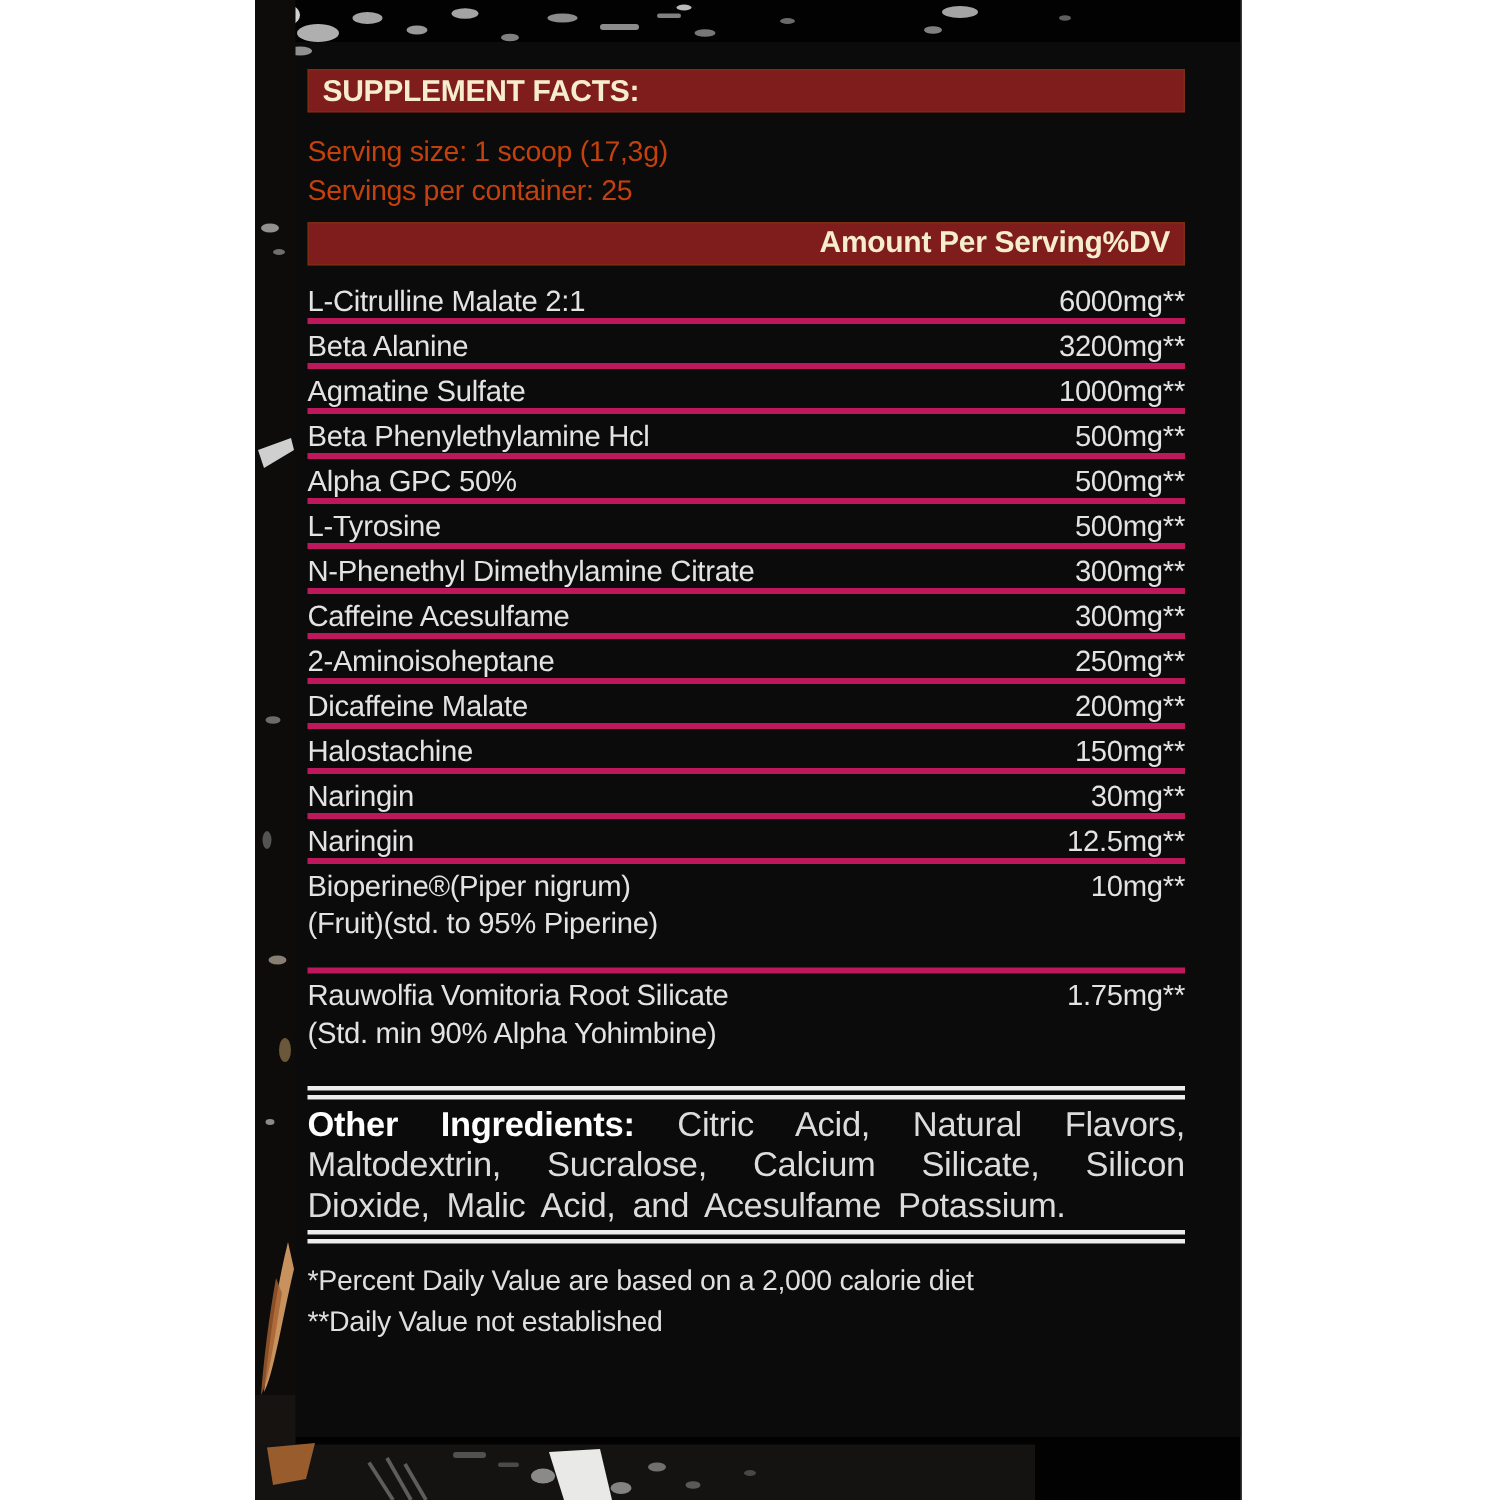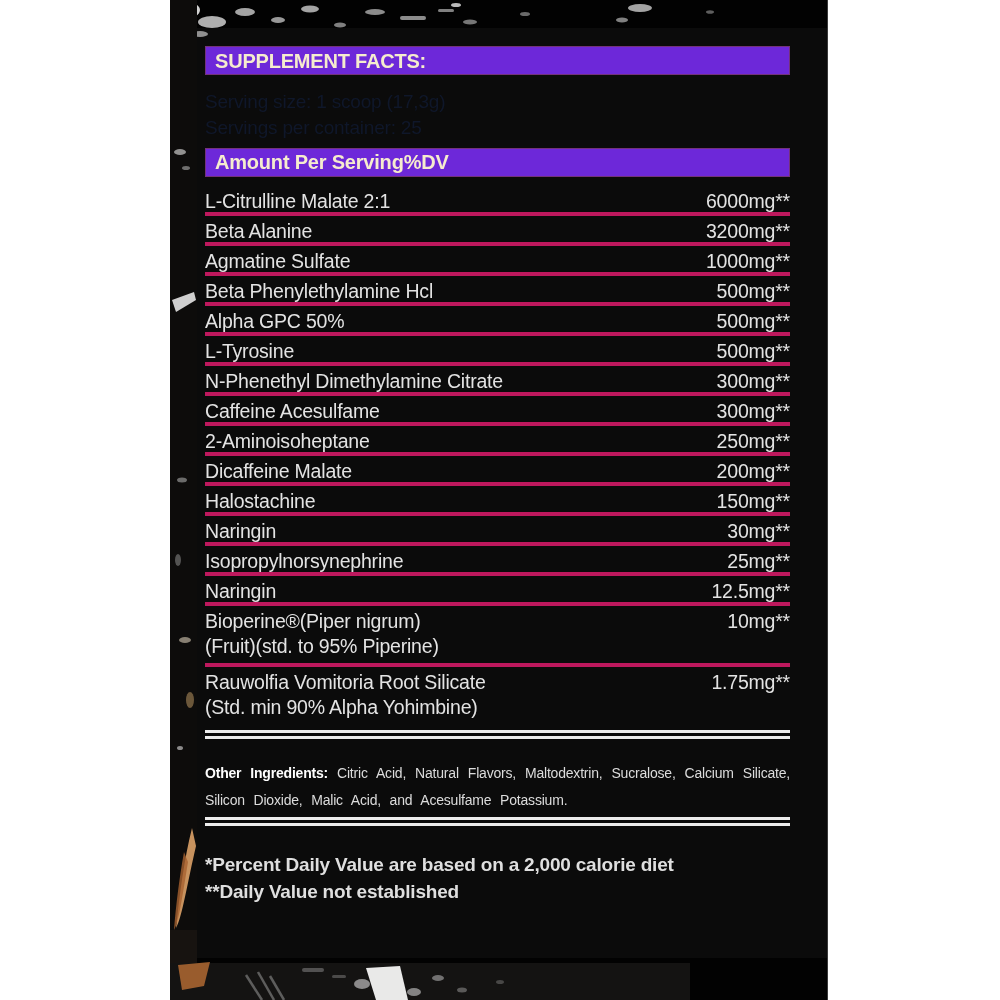--- a/index.html
+++ b/index.html
@@ -13,46 +13,46 @@
     position:absolute;left:170px;top:0;width:657px;height:1000px;
     background:#020202;border-right:1px solid #3a3a3a;
   }
   .photo svg{position:absolute;left:0;top:0;}
   
   .label-content{
     position:absolute;left:205px;top:46px;width:585px;
     color:#e3e3e3;letter-spacing:-0.2px;
   }
   .banner{
-    background:#6d28d9;
+    background:#7f1d1d;
     border:1px solid rgba(125,62,12,.45);
     height:29px;line-height:29px;
     color:#f6ecce;font-weight:bold;font-size:20px;
     padding:0 9px;box-sizing:border-box;
   }
   .banner.first{margin-bottom:14px;}
   .banner.table-head{
-    display:flex;justify-content:flex-start;align-items:center;
+    display:flex;justify-content:flex-end;align-items:center;
     margin-top:7px;margin-bottom:9px;
   }
-  .serving{font-size:19px;line-height:26px;color:#0f172a;}
+  .serving{font-size:19px;line-height:26px;color:#c2410c;}
   .table{margin-top:0;}
   .row{border-bottom:4px solid #be185d;padding-top:4px;font-size:19.5px;}
   .row .l1{display:flex;justify-content:space-between;align-items:baseline;line-height:22px;}
-  .row .l2{line-height:22px;padding-top:3px;padding-bottom:6px;}
+  .row .l2{line-height:22px;padding-top:3px;padding-bottom:18px;}
   .row:last-child{border-bottom:none;}
   .amount{white-space:nowrap;padding-left:12px;text-align:right;}
   .divider-double{height:3px;border-top:3px solid #ededed;border-bottom:3px solid #ededed;margin-top:6px;}
   .para{
-    margin-top:21px;font-size:14px;line-height:27px;color:#dcdcdc;
+    margin-top:3px;font-size:23px;line-height:27px;color:#dcdcdc;
     text-align:justify;word-spacing:5px;
   }
   .para .lead{font-weight:bold;color:#fefefe;}
   .divider-double.second{margin-top:3px;}
-  .footnotes{margin-top:25px;font-size:19px;line-height:27px;color:#dfdfdf;font-weight:bold;}
+  .footnotes{margin-top:12px;font-size:19px;line-height:27px;color:#dfdfdf;}
 </style>
 </head>
 <body>
 
 <div class="photo">
   <svg width="657" height="1000" viewBox="0 0 657 1000">
 
     <rect x="26" y="28" width="631" height="930" fill="#0b0b0b"></rect>
 
     <g fill="#e9e9e9">
@@ -216,27 +216,20 @@
   </div>
 
   <div class="row">
     <div class="l1">
       <span class="name">Naringin</span>
       <span class="amount">30mg**</span>
     </div>
 
   </div>
 
-  <div class="row">
-    <div class="l1">
-      <span class="name">Isopropylnorsynephrine</span>
-      <span class="amount">25mg**</span>
-    </div>
-
-  </div>
 
   <div class="row">
     <div class="l1">
       <span class="name">Naringin</span>
       <span class="amount">12.5mg**</span>
     </div>
 
   </div>
 
   <div class="row">

